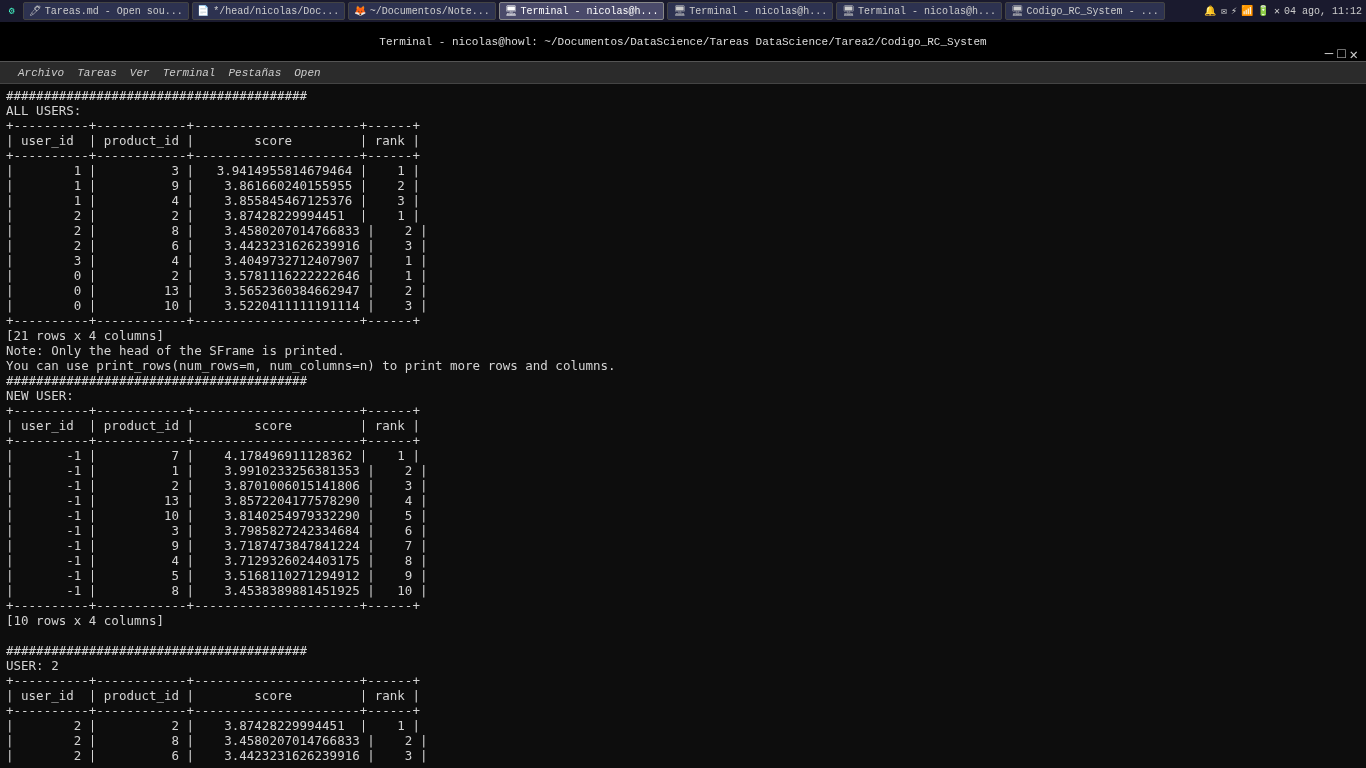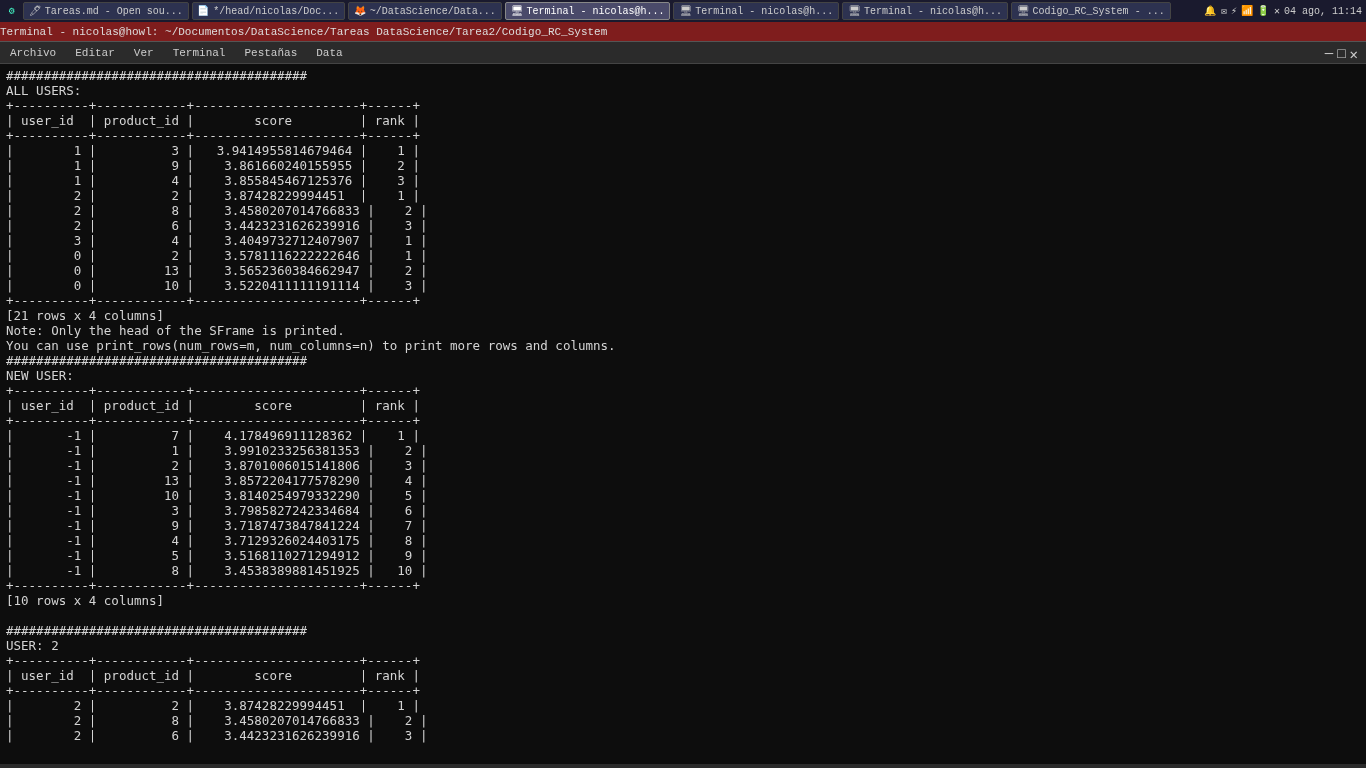--- a/index.html
+++ b/index.html
@@ -42,47 +42,49 @@
       margin-left: auto;
       display: flex;
       align-items: center;
       gap: 4px;
       font-size: 10px;
       color: #ccc;
     }
 
     
     .titlebar {
-      background: #7f1d1d;
-      height: 20px;
-      display: flex;
-      align-items: center;
+      background: #000000;
+      height: 40px;
+      display: flex;
+      align-items: center;
+      justify-content: center;
       color: #ddd;
       font-size: 11px;
       border-bottom: 1px solid #555;
     }
     .titlebar-controls {
       position: absolute;
       right: 8px;
       top: 46px;
       display: flex;
       gap: 4px;
       font-size: 14px;
       color: #ccc;
     }
 
     
     .menubar {
       background: #2b2b2b;
       height: 22px;
       display: flex;
       align-items: center;
-      padding: 0 4px;
-      gap: 7px;
+      padding: 0 12px;
+      gap: 1px;
       border-bottom: 1px solid #444;
+      font-style: italic;
     }
     .menubar-item {
       color: #ccc;
       font-size: 11px;
       padding: 2px 6px;
       cursor: pointer;
     }
 
     
     .terminal {
@@ -113,21 +115,21 @@
   <div class="taskbar-item">
     <span>🖊</span>
     <span>Tareas.md - Open sou...</span>
   </div>
   <div class="taskbar-item">
     <span>📄</span>
     <span>*/head/nicolas/Doc...</span>
   </div>
   <div class="taskbar-item">
     <span>🦊</span>
-    <span>~/DataScience/Data...</span>
+    <span>~/Documentos/Note...</span>
   </div>
   <div class="taskbar-item active">
     <span>🖥</span>
     <span>Terminal - nicolas@h...</span>
   </div>
   <div class="taskbar-item">
     <span>🖥</span>
     <span>Terminal - nicolas@h...</span>
   </div>
   <div class="taskbar-item">
@@ -138,40 +140,40 @@
     <span>🖥</span>
     <span>Codigo_RC_System - ...</span>
   </div>
   <div class="taskbar-right">
     <span>🔔</span>
     <span>✉</span>
     <span>⚡</span>
     <span>📶</span>
     <span>🔋</span>
     <span>✕</span>
-    <span>04 ago, 11:14</span>
+    <span>04 ago, 11:12</span>
   </div>
 </div>
 
 <div class="titlebar">
   <span>Terminal - nicolas@howl: ~/Documentos/DataScience/Tareas DataScience/Tarea2/Codigo_RC_System</span>
   <div class="titlebar-controls">
     <span>─</span>
     <span>□</span>
     <span>✕</span>
   </div>
 </div>
 
 <div class="menubar">
   <span class="menubar-item">Archivo</span>
-  <span class="menubar-item">Editar</span>
+  <span class="menubar-item">Tareas</span>
   <span class="menubar-item">Ver</span>
   <span class="menubar-item">Terminal</span>
   <span class="menubar-item">Pestañas</span>
-  <span class="menubar-item">Data</span>
+  <span class="menubar-item">Open</span>
 </div>
 
 <div class="terminal">
   <pre id="terminal-pre">########################################
 ALL USERS:
 +----------+------------+----------------------+------+
 | user_id  | product_id |        score         | rank |
 +----------+------------+----------------------+------+
 |        1 |          3 |   3.9414955814679464 |    1 |
 |        1 |          9 |    3.861660240155955 |    2 |

